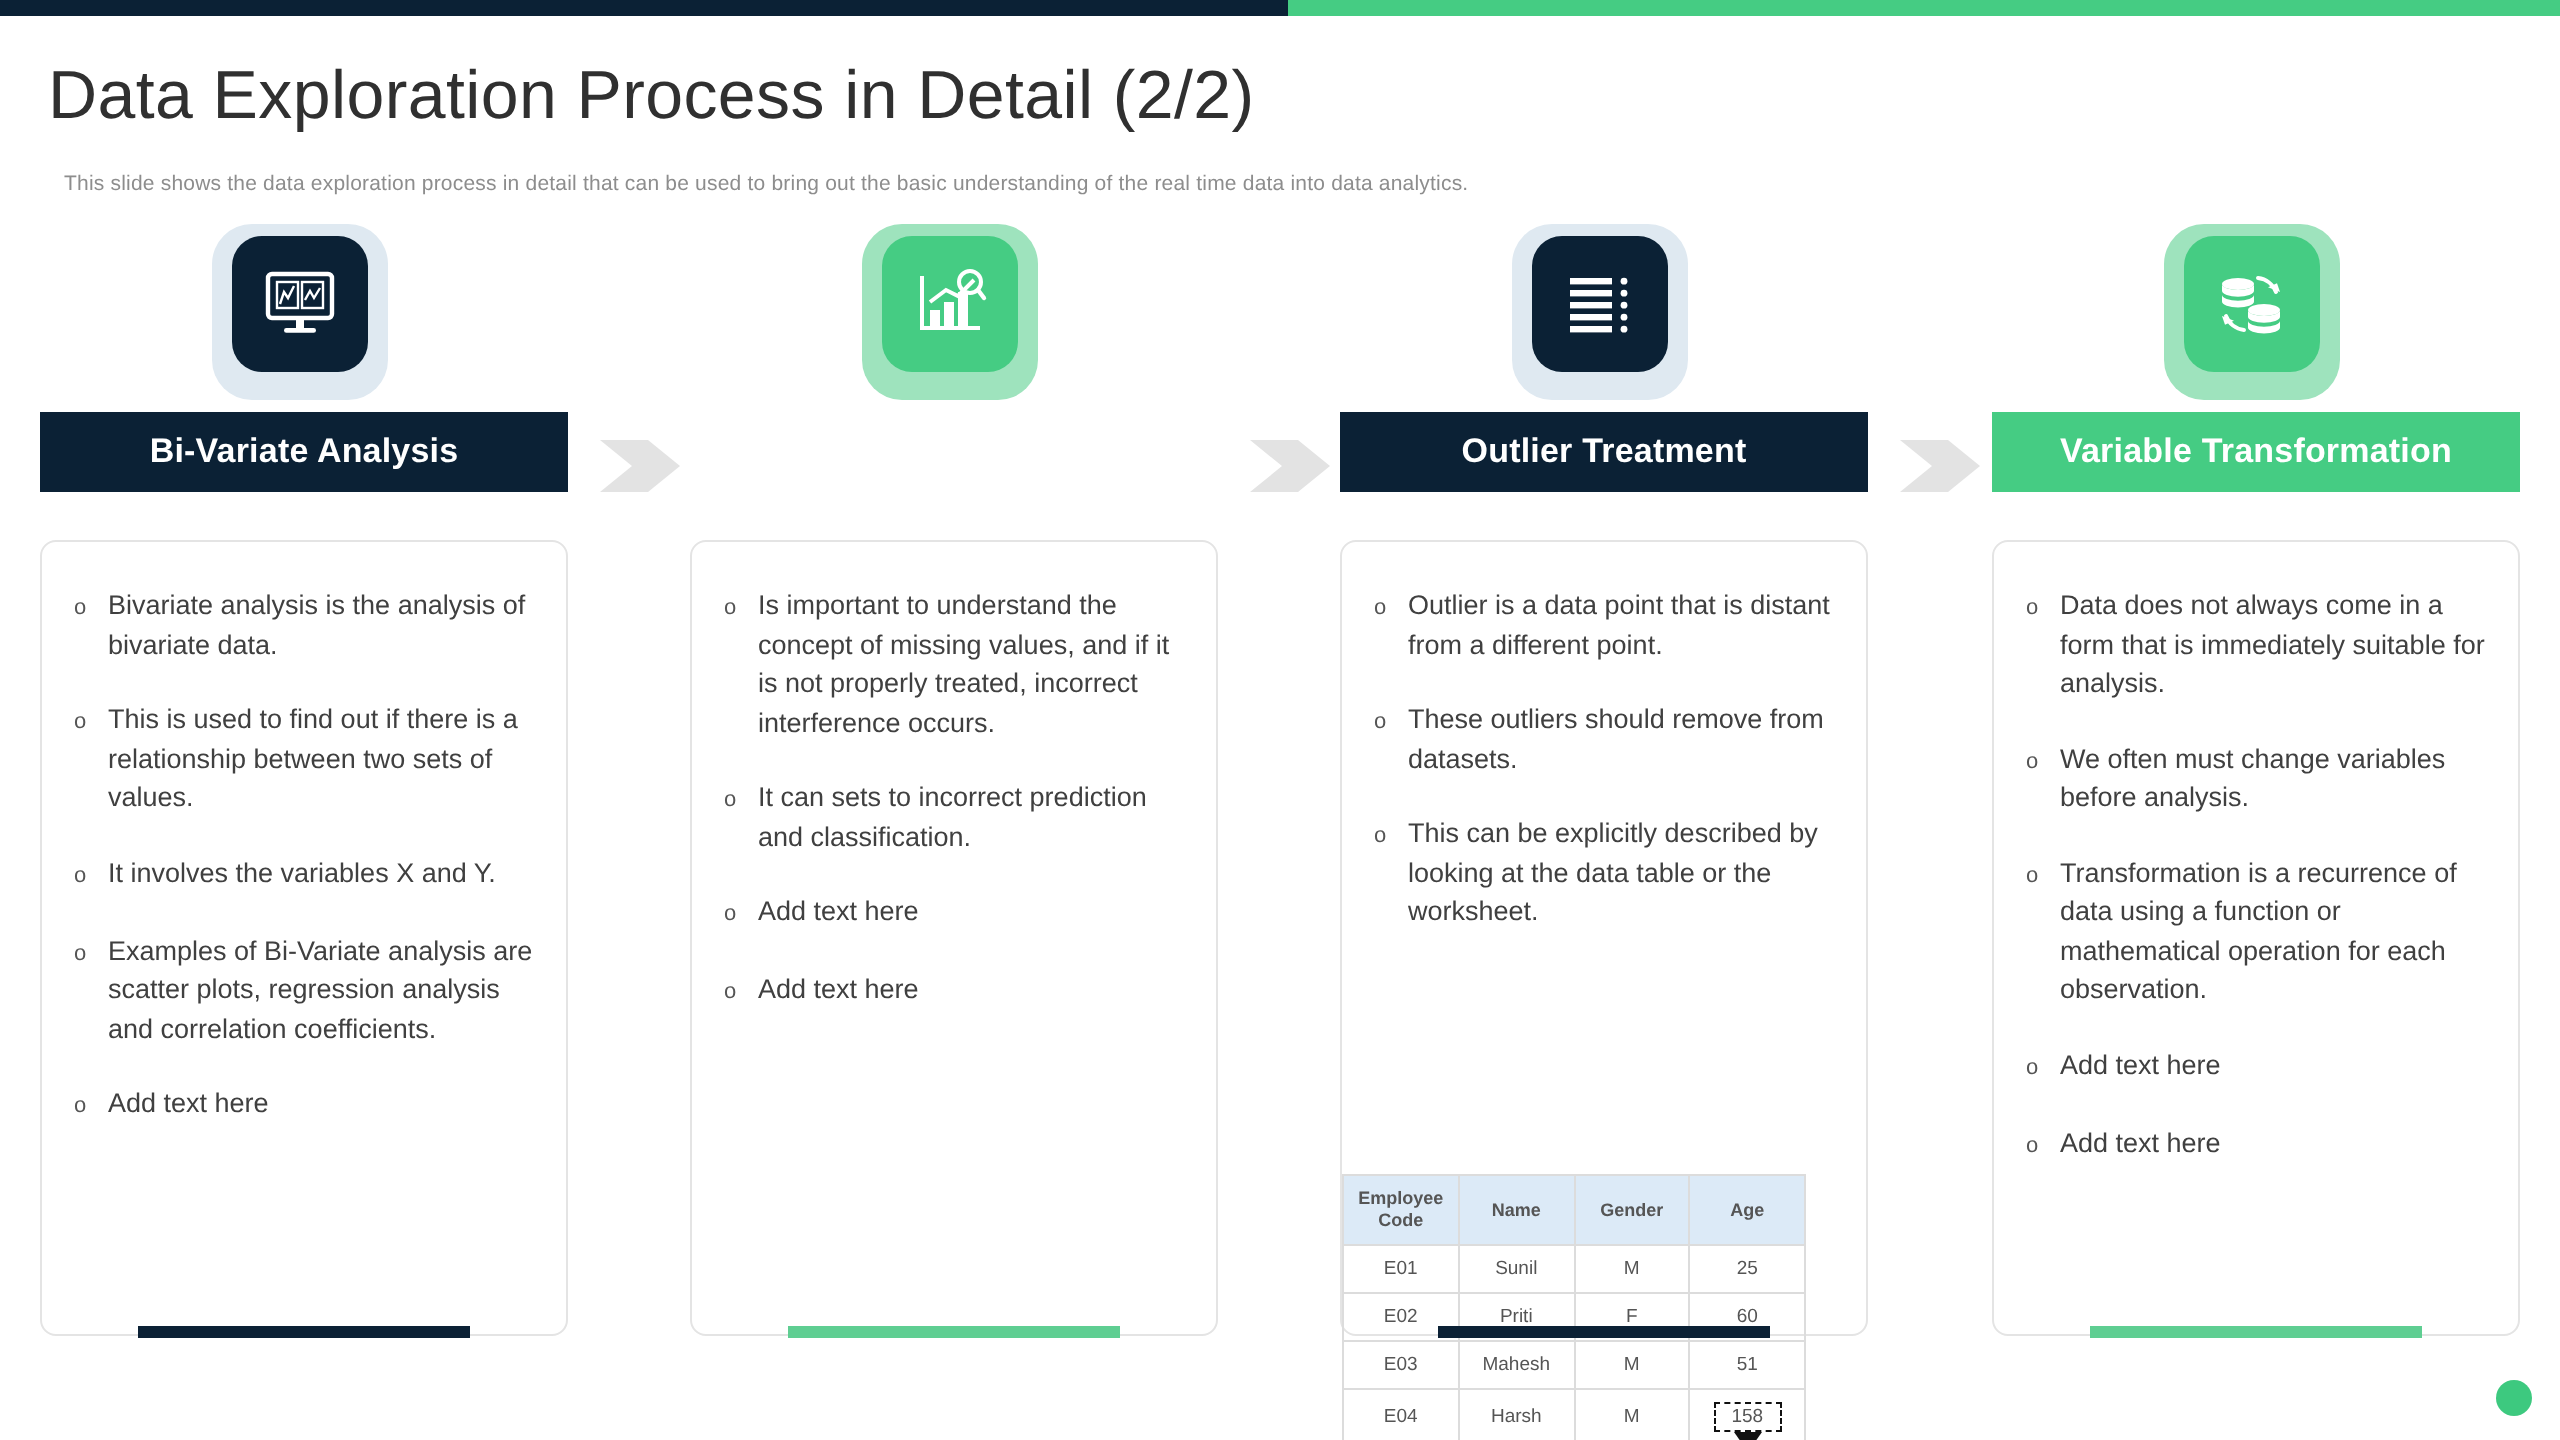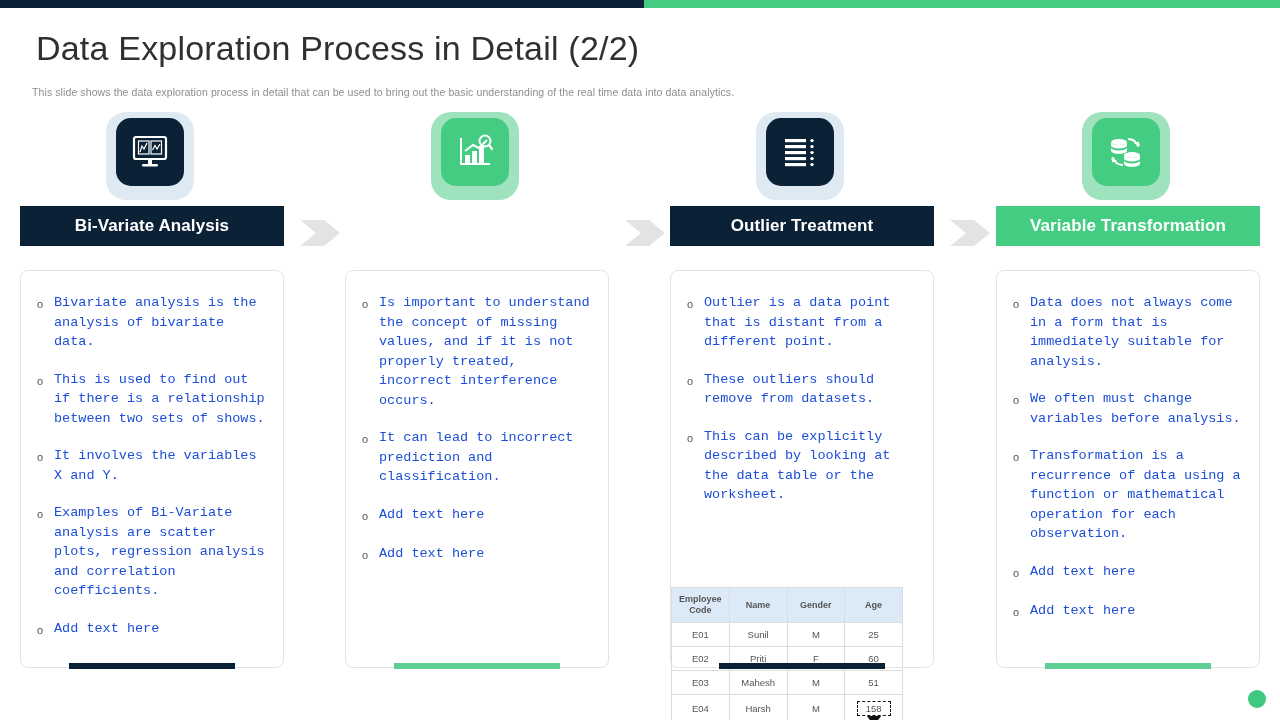--- a/index.html
+++ b/index.html
@@ -11,21 +11,21 @@
   }
   .slide { position: relative; width: 1280px; height: 720px; background: #fff; }
 
   
   .topbar { position: absolute; top: 0; left: 0; width: 1280px; height: 8px; display: flex; }
   .topbar-left  { width: 644px; height: 100%; background: #0b2135; }
   .topbar-right { flex: 1; height: 100%; background: #45cc83; }
 
   
   .title {
-    position: absolute; left: 36px; top: 29px;
+    position: absolute; left: 24px; top: 29px;
     font-size: 34px; font-weight: 400; color: #303030;
     letter-spacing: 0.2px; white-space: nowrap;
   }
   .subtitle {
     position: absolute; left: 32px; top: 86px;
     font-size: 10.5px; color: #8d8d8d; letter-spacing: 0.1px; white-space: nowrap;
   }
 
   
   .cols { position: absolute; left: 0; top: 112px; width: 1280px; height: 560px; }
@@ -76,21 +76,21 @@
     border: 1px solid #e4e4e4; border-radius: 8px;
     background: #ffffff;
     padding: 22px 16px 10px 16px;
   }
   .bullet { display: flex; margin-bottom: 18px; }
   .bullet .mark {
     flex: 0 0 auto; width: 17px;
     font-size: 11px; color: #555; line-height: 20px; padding-top: 1px;
   }
   .bullet .txt {
-    font-size: 13.5px; line-height: 19.5px; color: #1d4ed8; font-family: Liberation Mono, monospace;
+    font-size: 13.5px; line-height: 19.5px; color: #404040;
   }
 
   
   .footbar {
     position: absolute; top: 551px; left: 49px;
     width: 166px; height: 6px;
   }
   .footbar.navy  { background: #0b2135; }
   .footbar.green { background: #5fce92; }
 
@@ -171,21 +171,21 @@
             <path d="M0 0 H24 L40 13 L24 26 H0 L16 13 Z" fill="currentColor"></path>
           </svg>
       </span>
       <div class="card">
         <div class="bullet">
             <span class="mark">o</span>
             <span class="txt">Bivariate analysis is the analysis of bivariate data.</span>
           </div>
         <div class="bullet">
             <span class="mark">o</span>
-            <span class="txt">This is used to find out if there is a relationship between two sets of shows.</span>
+            <span class="txt">This is used to find out if there is a relationship between two sets of values.</span>
           </div>
         <div class="bullet">
             <span class="mark">o</span>
             <span class="txt">It involves the variables X and Y.</span>
           </div>
         <div class="bullet">
             <span class="mark">o</span>
             <span class="txt">Examples of Bi-Variate analysis are scatter plots, regression analysis and correlation coefficients.</span>
           </div>
         <div class="bullet">
@@ -219,21 +219,21 @@
             <path d="M0 0 H24 L40 13 L24 26 H0 L16 13 Z" fill="currentColor"></path>
           </svg>
       </span>
       <div class="card">
         <div class="bullet">
             <span class="mark">o</span>
             <span class="txt">Is important to understand the concept of missing values, and if it is not properly treated, incorrect interference occurs.</span>
           </div>
         <div class="bullet">
             <span class="mark">o</span>
-            <span class="txt">It can lead to incorrect prediction and classification.</span>
+            <span class="txt">It can sets to incorrect prediction and classification.</span>
           </div>
         <div class="bullet">
             <span class="mark">o</span>
             <span class="txt">Add text here</span>
           </div>
         <div class="bullet">
             <span class="mark">o</span>
             <span class="txt">Add text here</span>
           </div>
       </div>

